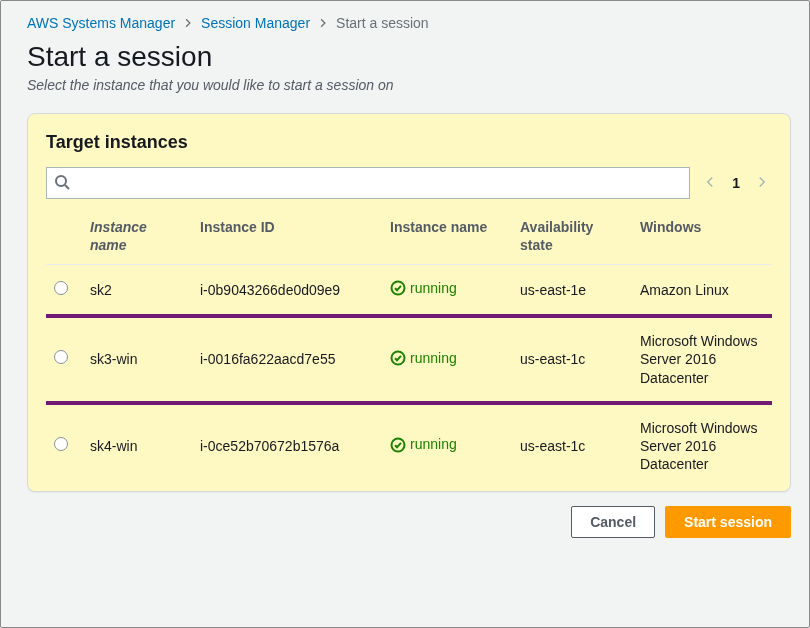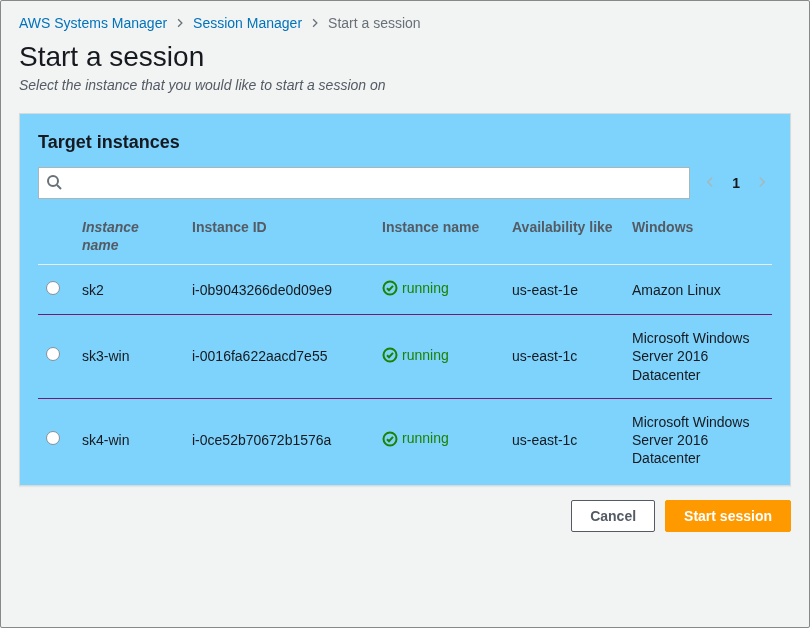--- a/index.html
+++ b/index.html
@@ -5,21 +5,21 @@
   * { box-sizing: border-box; }
   html, body {
     margin: 0; padding: 0;
     width: 810px; height: 628px;
     font-family: "Amazon Ember", "Helvetica Neue", Arial, sans-serif;
     background: #f2f3f3;
     color: #16191f;
   }
   .page {
     width: 810px; height: 628px;
-    padding: 14px 18px 18px 18px;
+    padding: 14px 18px 18px 26px;
     border: 1px solid #888;
     border-radius: 2px;
     background: #f2f3f3;
   }
   .breadcrumb {
     font-size: 14px;
     display: flex;
     align-items: center;
     gap: 8px;
     margin-bottom: 10px;
@@ -33,23 +33,23 @@
     margin: 6px 0 4px 0;
     color: #16191f;
   }
   .page-subtitle {
     font-size: 14px;
     color: #545b64;
     margin-bottom: 20px;
     font-style: italic;
   }
   .panel {
-    background: #7dd3fc;
+    background: #fef9c3;
     border: 1px solid #d5dbdb;
-    border-radius: 0;
+    border-radius: 8px;
     padding: 18px 18px 4px 18px;
     box-shadow: 0 1px 1px rgba(0,0,0,.05);
   }
   .panel-title {
     font-size: 18px;
     font-weight: 700;
     margin: 0 0 14px 0;
     color: #16191f;
   }
   .toolbar {
@@ -93,21 +93,21 @@
     text-align: left;
     font-weight: 700;
     color: #545b64;
     padding: 10px 8px;
     border-bottom: 1px solid #eaeded;
     vertical-align: top;
     line-height: 1.25;
   }
   table.instances td {
     padding: 14px 8px;
-    border-bottom: 1px solid #701a75;
+    border-bottom: 4px solid #701a75;
     color: #16191f;
     vertical-align: middle;
     line-height: 1.3;
   }
   table.instances tr:last-child td { border-bottom: none; }
   .col-radio { width: 36px; }
   .col-name  { width: 110px; font-style: italic; }
   .col-id    { width: 190px; }
   .col-state { width: 130px; }
   .col-az    { width: 120px; }
@@ -203,21 +203,21 @@
       </div>
     </div>
 
     <table class="instances">
       <thead>
         <tr>
           <th class="col-radio"></th>
           <th class="col-name">Instance name</th>
           <th class="col-id">Instance ID</th>
           <th class="col-state">Instance name</th>
-          <th class="col-az">Availability like</th>
+          <th class="col-az">Availability state</th>
           <th class="col-plat">Windows</th>
         </tr>
       </thead>
       <tbody>
         <tr>
           <td><input type="radio" name="inst" class="radio" style=""></td>
           <td>sk2</td>
           <td>i-0b9043266de0d09e9</td>
           <td>
             <span class="state">

